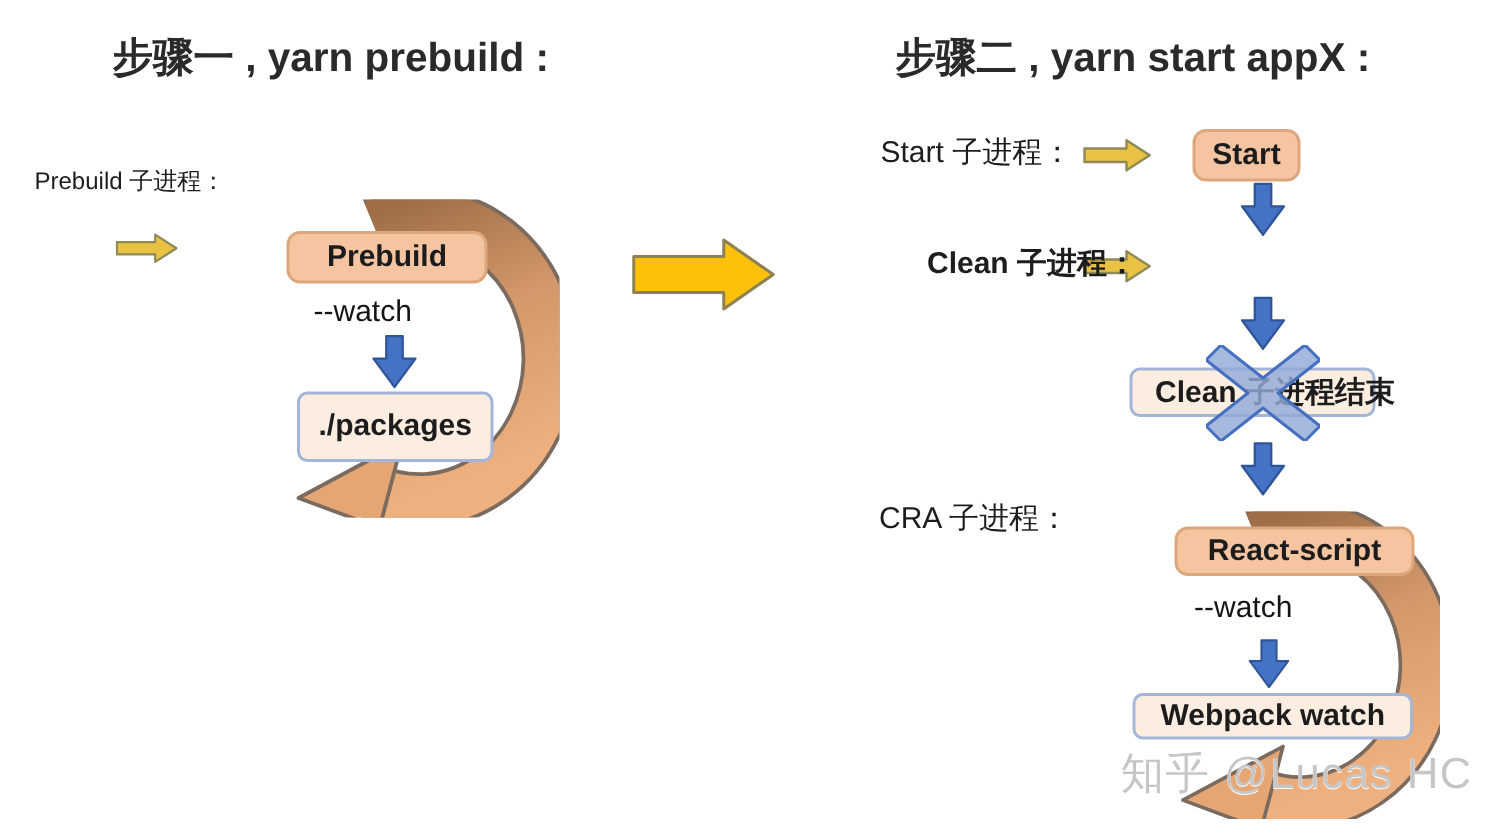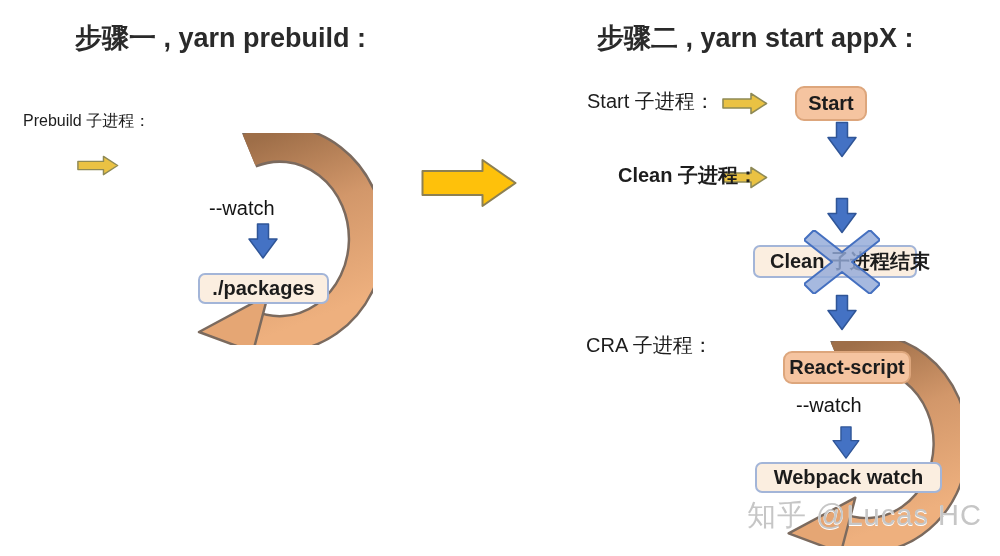--- a/index.html
+++ b/index.html
@@ -56,28 +56,29 @@
         <stop offset="0" stop-color="#9e6e48"></stop>
         <stop offset="0.45" stop-color="#d2976a"></stop>
         <stop offset="1" stop-color="#eeb07e"></stop>
       </linearGradient>
     </defs>
     <path d="M66 17 A 87 95 0 1 1 62 193" fill="none" stroke="#7b6a5e" stroke-width="38"></path>
     <path d="M66 17 A 87 95 0 1 1 62 193" fill="none" stroke="url(#sgL)" stroke-width="33"></path>
     <polygon points="16,199 85,162 70,219" fill="#e5a674" stroke="#7b6a5e" stroke-width="2.5" stroke-linejoin="round"></polygon>
   </svg>
 
+  <div class="abs box box-peach" style="left:191px; top:154px; width:134px; height:35px;">Prebuild</div>
 
   <div class="abs watch" style="left:209px; top:197px;">--watch</div>
 
   <svg class="abs z3" style="left:248px; top:223px;" width="30" height="36" viewBox="0 0 30 36">
     <polygon points="9.5,1 20.5,1 20.5,16 29,16 15,35 1,16 9.5,16" fill="#4472c4" stroke="#2f5597" stroke-width="1.5" stroke-linejoin="round"></polygon>
   </svg>
 
-  <div class="abs box box-light" style="left:198px; top:273px; width:131px; height:31px;">./packages</div>
+  <div class="abs box box-light" style="left:198px; top:261px; width:131px; height:47px;">./packages</div>
 
   <svg class="abs z1" style="left:421px; top:157px;" width="97" height="52" viewBox="0 0 96 52">
     <polygon points="1,14 61,14 61,3 94,26 61,49 61,38 1,38" fill="#fec10b" stroke="#8d8052" stroke-width="2" stroke-linejoin="round"></polygon>
   </svg>
 
   <div class="abs title" style="left:597px; top:20px;">步骤二 , yarn start appX :</div>
 
   <div class="abs proc-label" style="left:587px; top:88px;">Start 子进程：</div>
 
   <svg class="abs z1" style="left:722px; top:92px;" width="46" height="23" viewBox="0 0 46 23">
@@ -119,21 +120,21 @@
         <stop offset="0" stop-color="#9e6e48"></stop>
         <stop offset="0.45" stop-color="#d2976a"></stop>
         <stop offset="1" stop-color="#eeb07e"></stop>
       </linearGradient>
     </defs>
     <path d="M66 17 A 87 95 0 1 1 62 193" fill="none" stroke="#7b6a5e" stroke-width="38"></path>
     <path d="M66 17 A 87 95 0 1 1 62 193" fill="none" stroke="url(#sgR)" stroke-width="33"></path>
     <polygon points="16,199 85,162 70,219" fill="#e5a674" stroke="#7b6a5e" stroke-width="2.5" stroke-linejoin="round"></polygon>
   </svg>
 
-  <div class="abs box box-peach" style="left:783px; top:351px; width:128px; height:33px;">React-script</div>
+  <div class="abs box box-peach" style="left:783px; top:351px; width:160px; height:33px;">React-script</div>
 
   <div class="abs watch" style="left:796px; top:394px;">--watch</div>
 
   <svg class="abs z3" style="left:832px; top:426px;" width="28" height="33" viewBox="0 0 30 36">
     <polygon points="9.5,1 20.5,1 20.5,16 29,16 15,35 1,16 9.5,16" fill="#4472c4" stroke="#2f5597" stroke-width="1.5" stroke-linejoin="round"></polygon>
   </svg>
 
   <div class="abs box box-light" style="left:755px; top:462px; width:187px; height:31px;">Webpack watch</div>
 
   <div class="abs watermark" style="left:747px; top:496px;">知乎 @Lucas HC</div>

